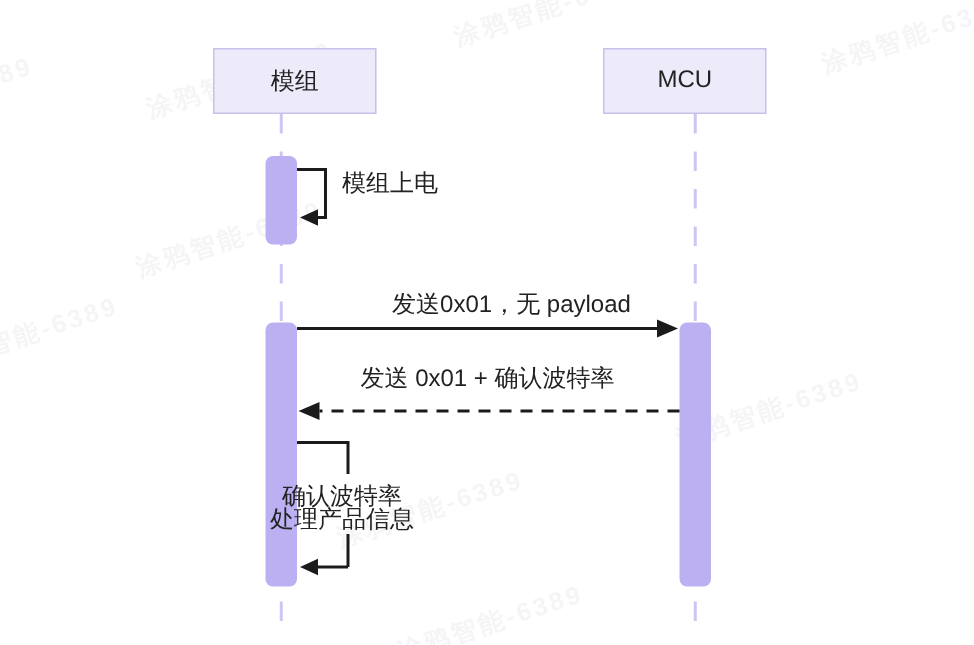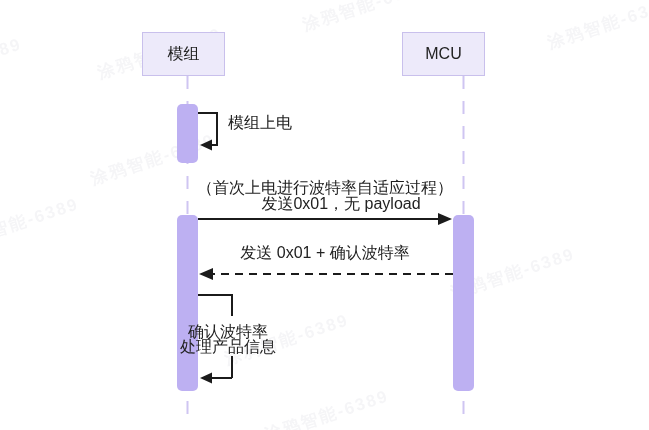--- a/index.html
+++ b/index.html
@@ -26,21 +26,21 @@
   }
   
   svg.layer{position:absolute;left:0;top:0;z-index:1;}
   .lifeline{stroke:var(--lifeline);stroke-width:2;stroke-dasharray:13 12;fill:none;}
   .activation{fill:var(--activation-fill);stroke:none;}
   .msgline{stroke:var(--arrow);stroke-width:2;fill:none;}
   .msgline.dashed{stroke-dasharray:8 6;}
   .head{fill:var(--arrow);stroke:none;}
   
   .actor-box{
-    position:absolute;width:83px;height:44px;box-sizing:border-box;
+    position:absolute;width:109px;height:44px;box-sizing:border-box;
     background:var(--actor-fill);border:1.5px solid var(--actor-border);
     display:flex;align-items:center;justify-content:center;
     font-size:16px;color:var(--text);z-index:2;
   }
   
   .msg{
     position:absolute;font-size:16px;color:var(--text);
     white-space:nowrap;line-height:16px;z-index:3;text-align:right;
   }
   .msg.center{transform:translateX(-50%);text-align:center;}
@@ -86,21 +86,20 @@
 
   <div class="actor-box" style="left:142px;top:32px">
     <span>模组</span>
   </div>
   <div class="actor-box" style="left:402px;top:32px">
     <span>MCU</span>
   </div>
 
   <div class="msg" style="left:228px;top:115px">模组上电</div>
 
-  <div class="msg center" style="left:325px;top:180px">（首次上电进行波特率自适应过程）</div>
   <div class="msg center" style="left:341px;top:196px">发送0x01，无 payload</div>
 
   <div class="msg center" style="left:325px;top:245px">发送 0x01 + 确认波特率</div>
 
   <div class="msg center" style="left:228px;top:339px">处理产品信息</div>
   <div class="msg center" style="left:228px;top:324px">确认波特率</div>
 
 </div>
 
 </body></html>

